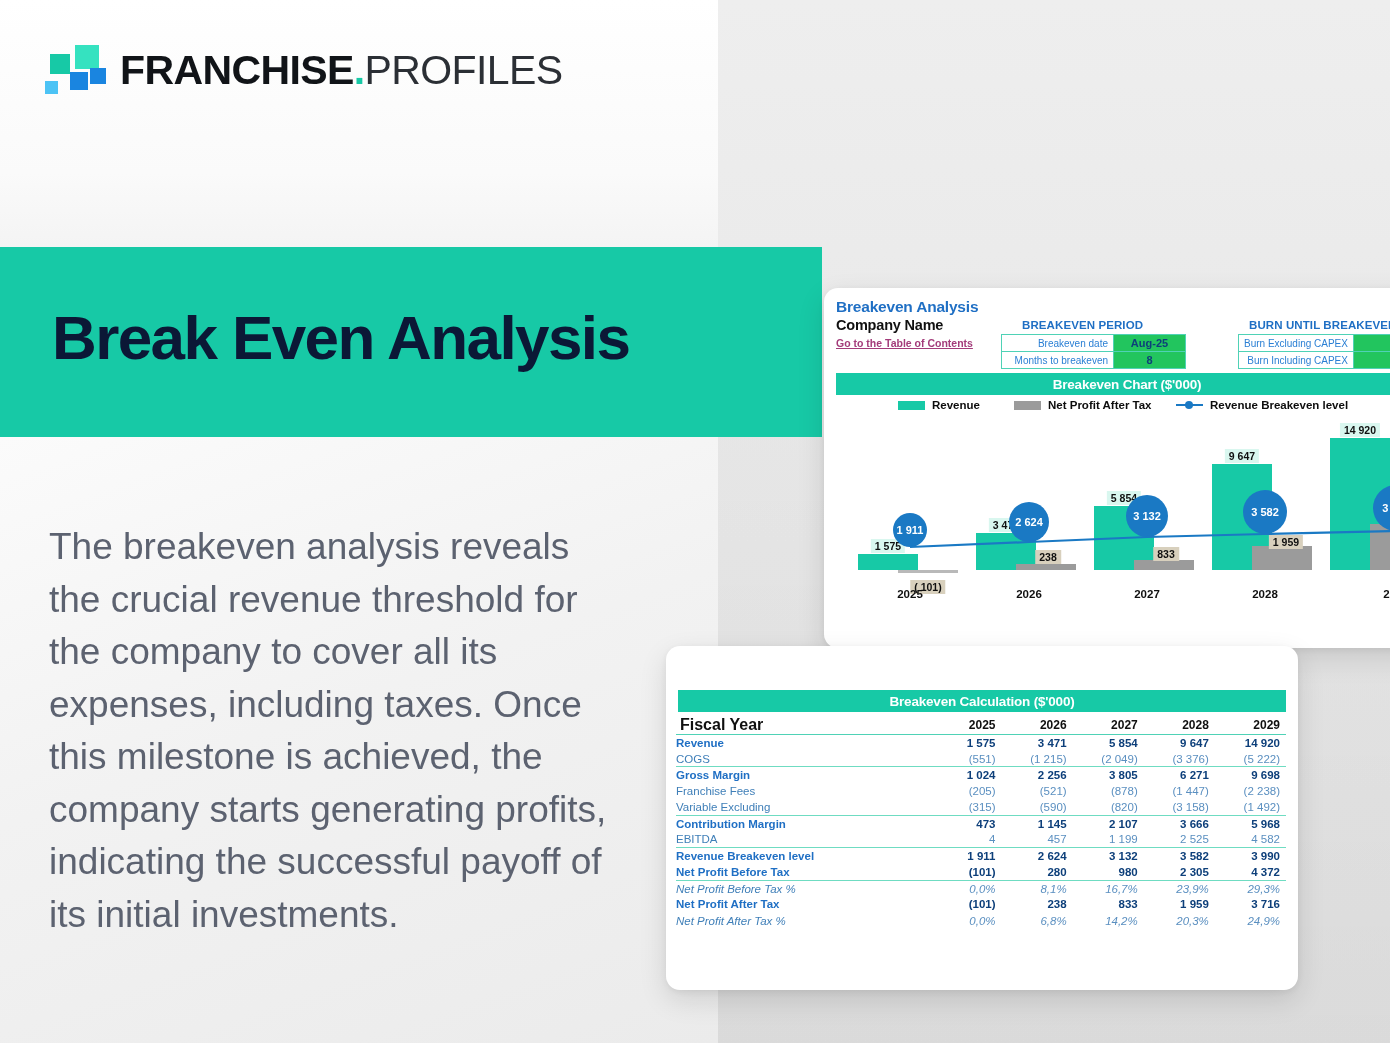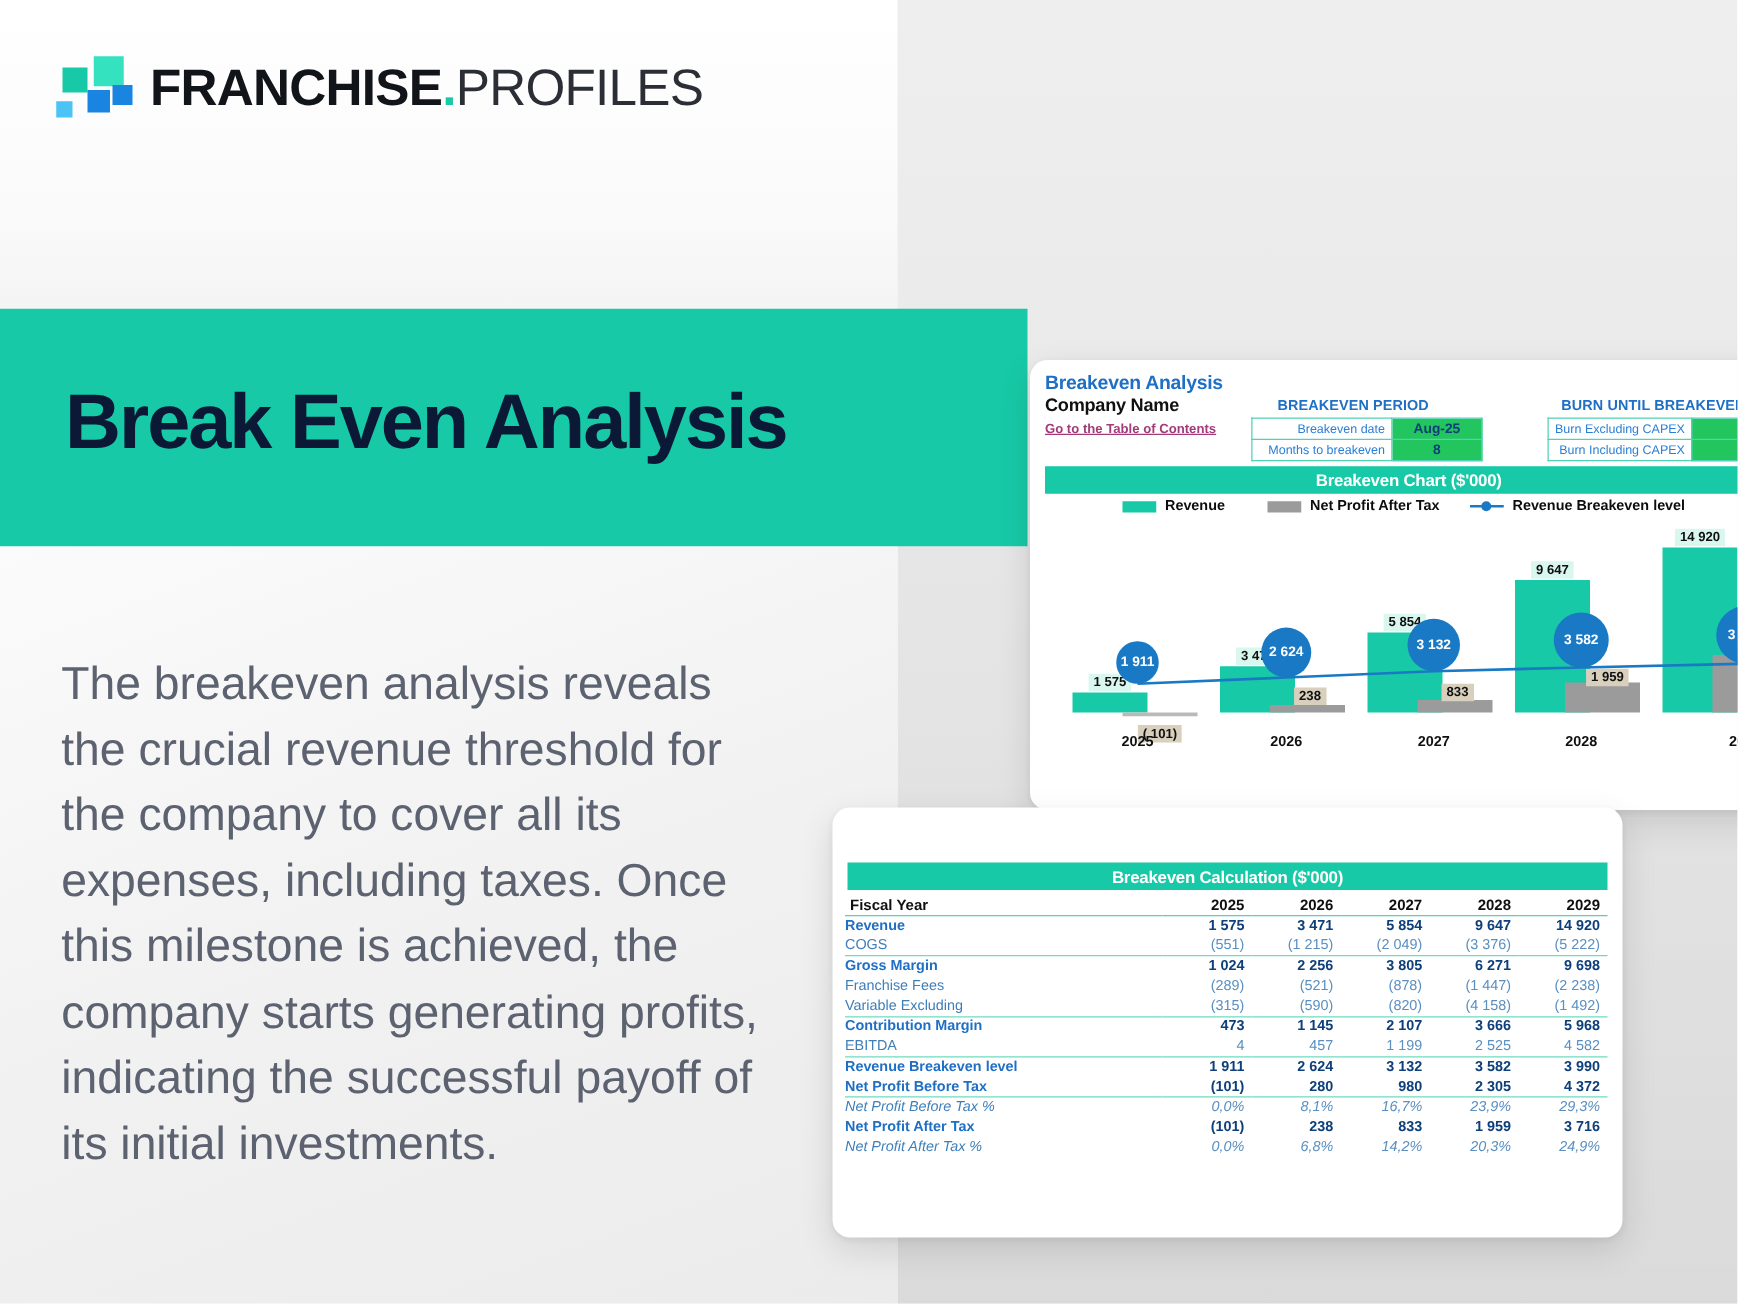--- a/index.html
+++ b/index.html
@@ -124,21 +124,21 @@
 
   
   .tbl-band {
     position:absolute; left:12px; top:44px; width:608px; height:22px;
     background:#17c9a6; color:#fff; font-size:13.5px; font-weight:700;
     display:flex; align-items:center; justify-content:center; letter-spacing:-0.2px;
   }
   table.fin { position:absolute; left:10px; top:70px; width:610px; border-collapse: collapse; }
   table.fin th, table.fin td { padding:0; height: 16.2px; font-size:11.5px; vertical-align: middle; }
   table.fin th.yr, table.fin td.num { text-align:right; width: 71px; padding-right:6px; }
-  table.fin th.rh { text-align:left; width: 254px; padding-left:4px; font-size:12px; color:#101010; font-weight:700;}
+  table.fin th.rh { text-align:left; width: 254px; padding-left:4px; font-size:16px; color:#101010; font-weight:700;}
   table.fin th.yr { color:#101010; font-weight:700; font-size:12px; }
   tr.top-rule th, tr.top-rule td { border-bottom: 1.4px solid #4fd2b6; }
   td.lbl-b { font-weight:700; color:#1f6fc4; padding-left:4px; font-size:12px; white-space:nowrap;}
   td.lbl-s { font-weight:400; color:#3f7fb8; padding-left:16px; font-size:11px; white-space:nowrap;}
   td.lbl-i { font-style: italic; font-weight:400; color:#3f7fb8; padding-left:16px; font-size:11px; white-space:nowrap;}
   td.n-b { font-weight:700; color:#0d3f7a; }
   td.n-s { font-weight:400; color:#5a8fc0; font-size:11px; }
   td.n-i { font-style: italic; font-weight:400; color:#5a8fc0; font-size:11px; }
   tr.rule td { border-bottom: 1.2px solid #6fdcc2; }
 </style>
@@ -302,32 +302,32 @@
         <tr>
           <td class="lbl-b">Gross Margin</td>
           <td class="num n-b">1 024</td>
           <td class="num n-b">2 256</td>
           <td class="num n-b">3 805</td>
           <td class="num n-b">6 271</td>
           <td class="num n-b">9 698</td>
         </tr>
         <tr>
           <td class="lbl-s">Franchise Fees</td>
-          <td class="num n-s">(289)</td>
+          <td class="num n-s">(205)</td>
           <td class="num n-s">(521)</td>
           <td class="num n-s">(878)</td>
           <td class="num n-s">(1 447)</td>
           <td class="num n-s">(2 238)</td>
         </tr>
         <tr class="rule">
           <td class="lbl-s">Variable Excluding</td>
           <td class="num n-s">(315)</td>
           <td class="num n-s">(590)</td>
           <td class="num n-s">(820)</td>
-          <td class="num n-s">(4 158)</td>
+          <td class="num n-s">(3 158)</td>
           <td class="num n-s">(1 492)</td>
         </tr>
         <tr>
           <td class="lbl-b">Contribution Margin</td>
           <td class="num n-b">473</td>
           <td class="num n-b">1 145</td>
           <td class="num n-b">2 107</td>
           <td class="num n-b">3 666</td>
           <td class="num n-b">5 968</td>
         </tr>

